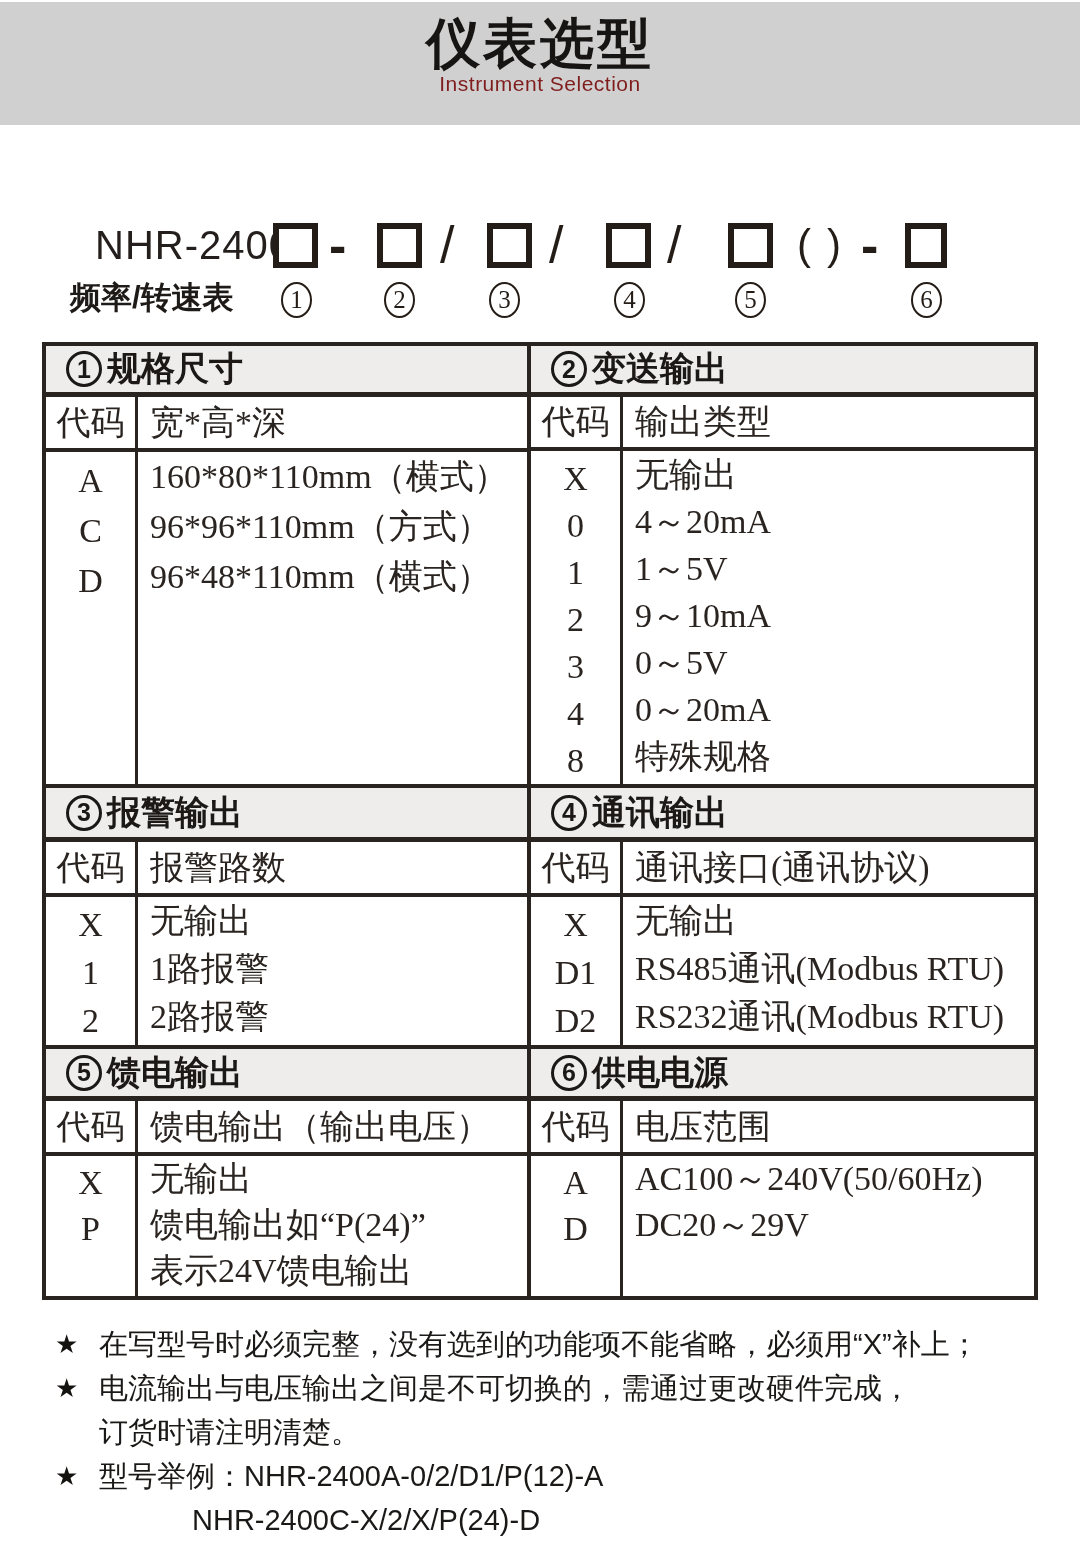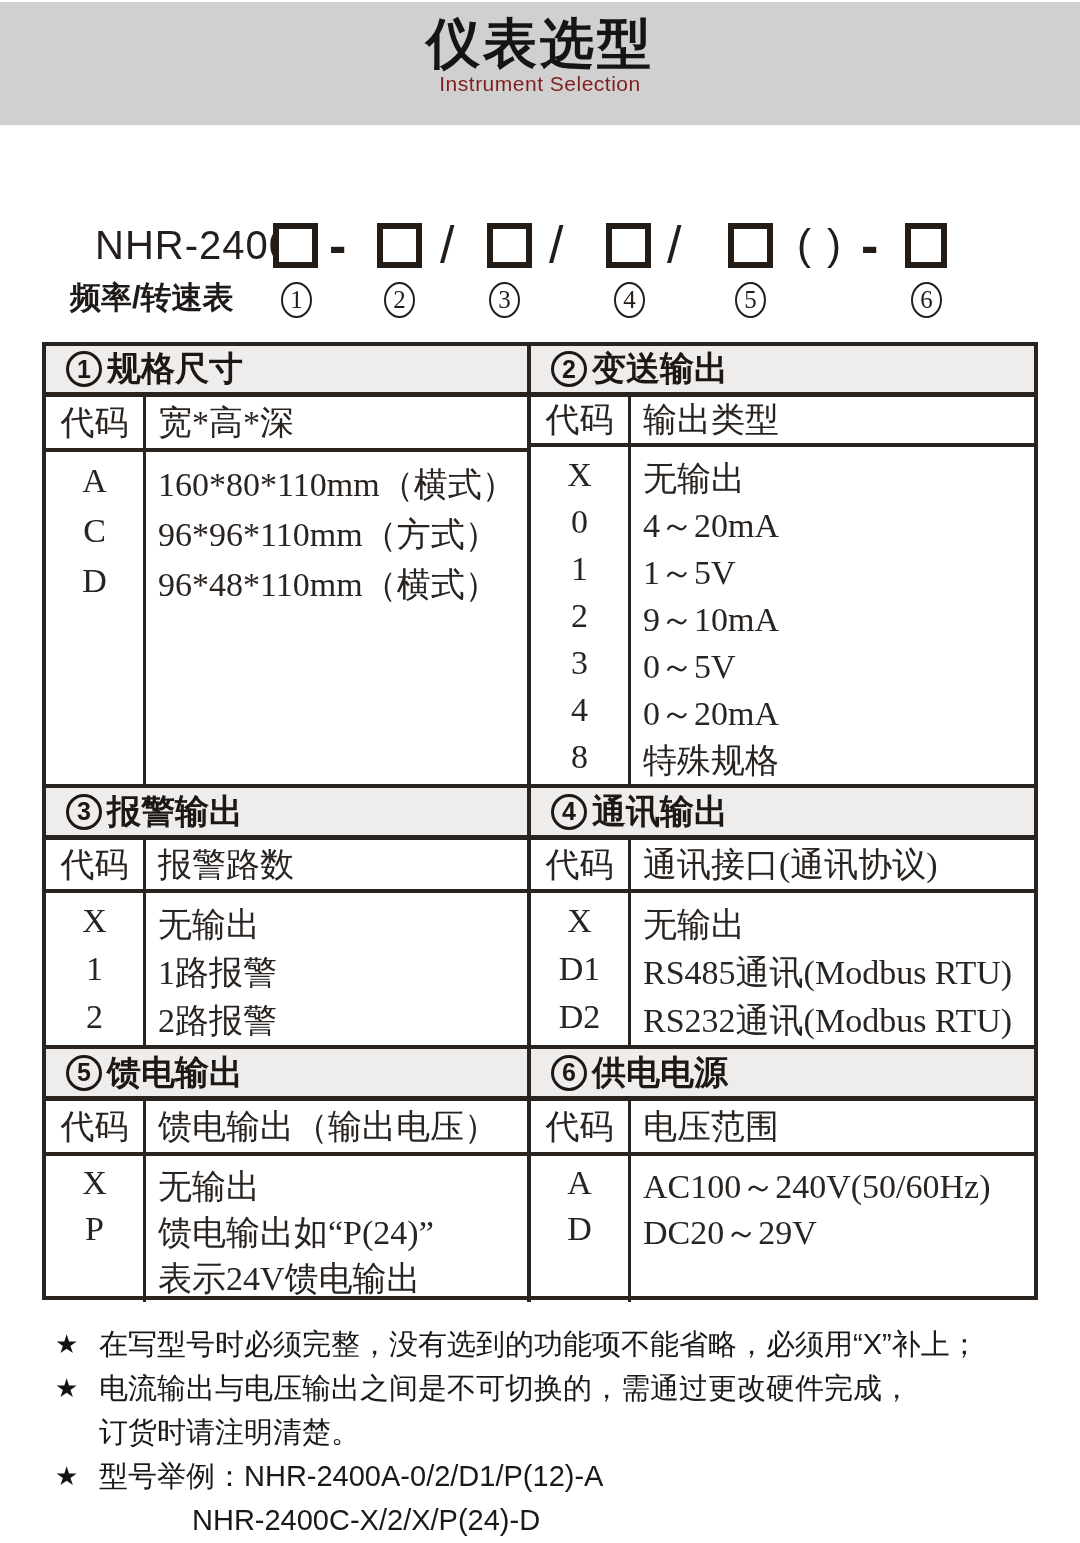--- a/index.html
+++ b/index.html
@@ -69,27 +69,27 @@
   }
   .g1 .band{height:51px;}
   .g2 .band{height:54px;}
   .g3 .band{height:52px;}
   .band .cnum{
     width:36px;height:36px;border:3px solid #1c1816;border-radius:50%;
     display:inline-flex;align-items:center;justify-content:center;
     font-size:25px;margin-right:5px;flex:0 0 auto;
   }
   .thdr{display:flex;height:55px;border-bottom:4px solid var(--ink);font-size:34px;}
-  .ccol{width:100px;border-right:3px solid var(--ink);flex:0 0 auto;}
+  .ccol{width:92px;border-right:3px solid var(--ink);flex:0 0 auto;}
   .dcol{flex:1;padding-left:12px;}
   .thdr .ccol{display:flex;align-items:center;justify-content:center;}
   .thdr .dcol{display:flex;align-items:center;}
   .tdata{flex:1;display:flex;font-size:34px;}
   .tdata .ccol{display:flex;flex-direction:column;align-items:center;padding-top:4px;}
-  .tdata .dcol{display:flex;flex-direction:column;padding-top:8px;}
+  .tdata .dcol{display:flex;flex-direction:column;padding-top:0;}
   .cell{display:flex;align-items:center;}
   .g1 .left  .cell{height:50px;}
   .g1 .right .cell{height:47px;}
   .g2 .cell{height:48px;}
   .g3 .cell{height:46px;}
   
   .notes{position:absolute;left:55px;top:1322px;width:990px;}
   .note{display:flex;font-size:29px;line-height:44px;color:#1b1917;}
   .note .bullet{width:44px;font-size:26px;color:#15130f;flex:0 0 auto;}
   .note .ntext{white-space:nowrap;}

